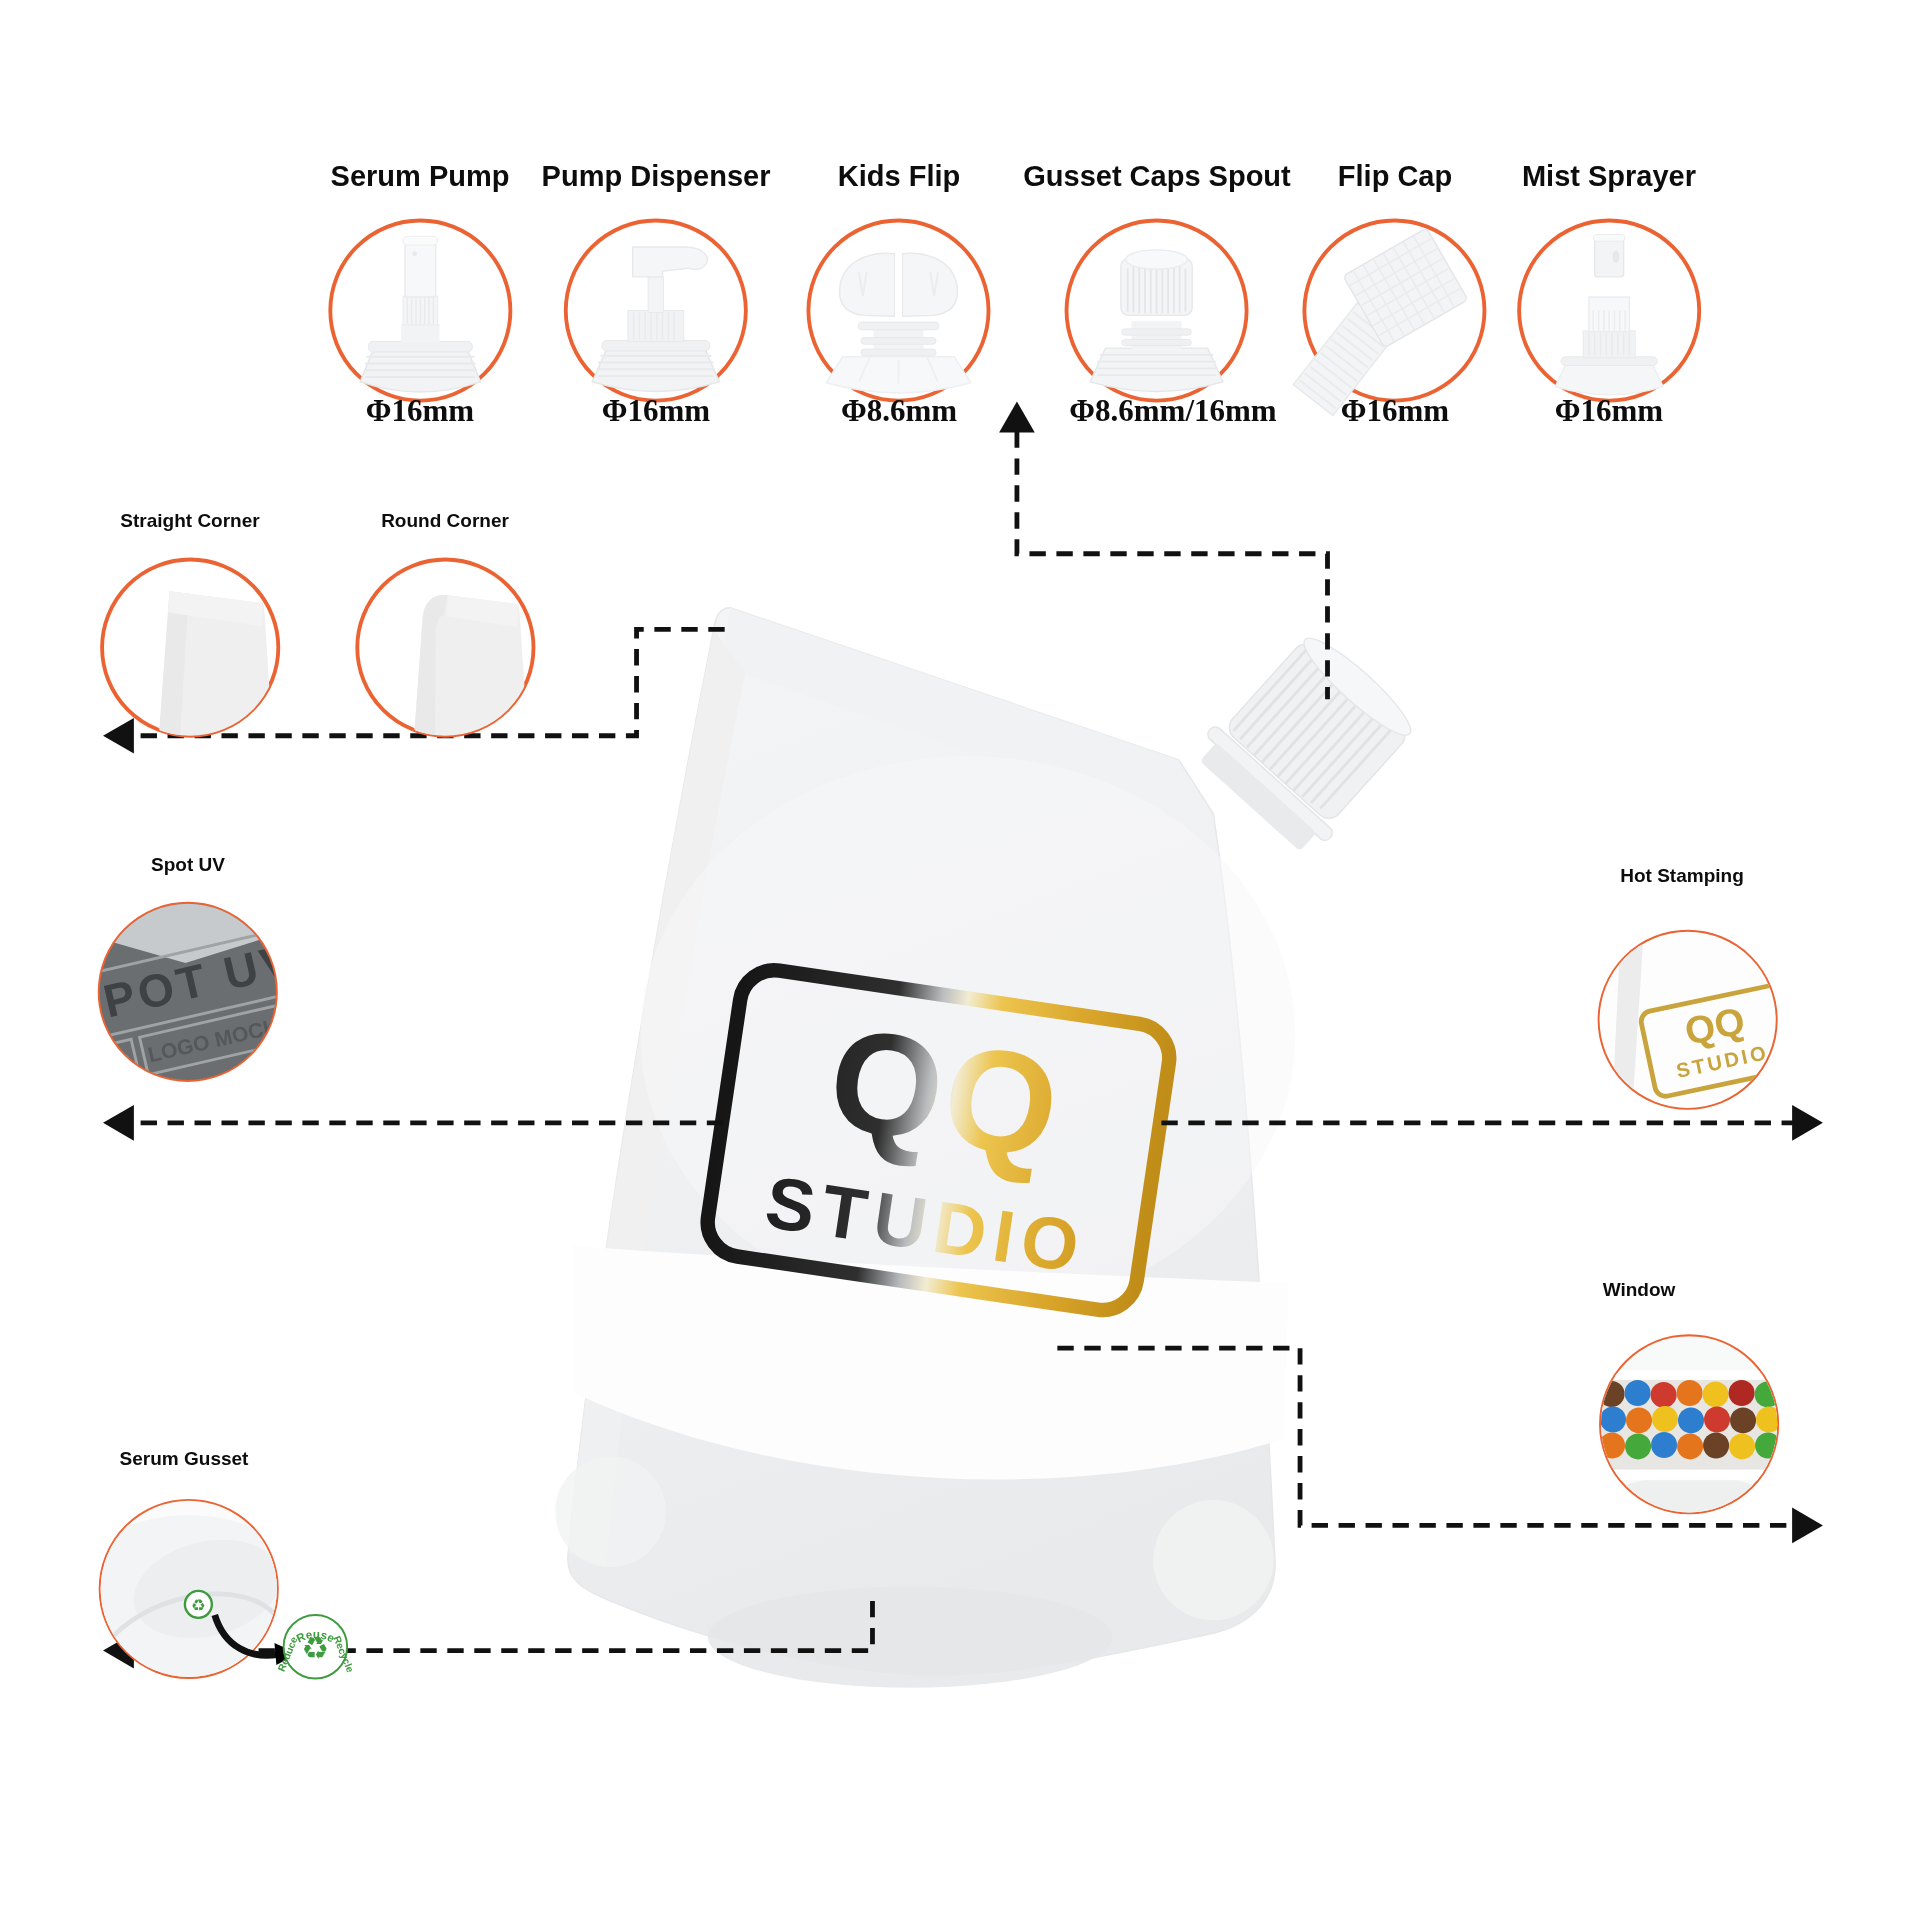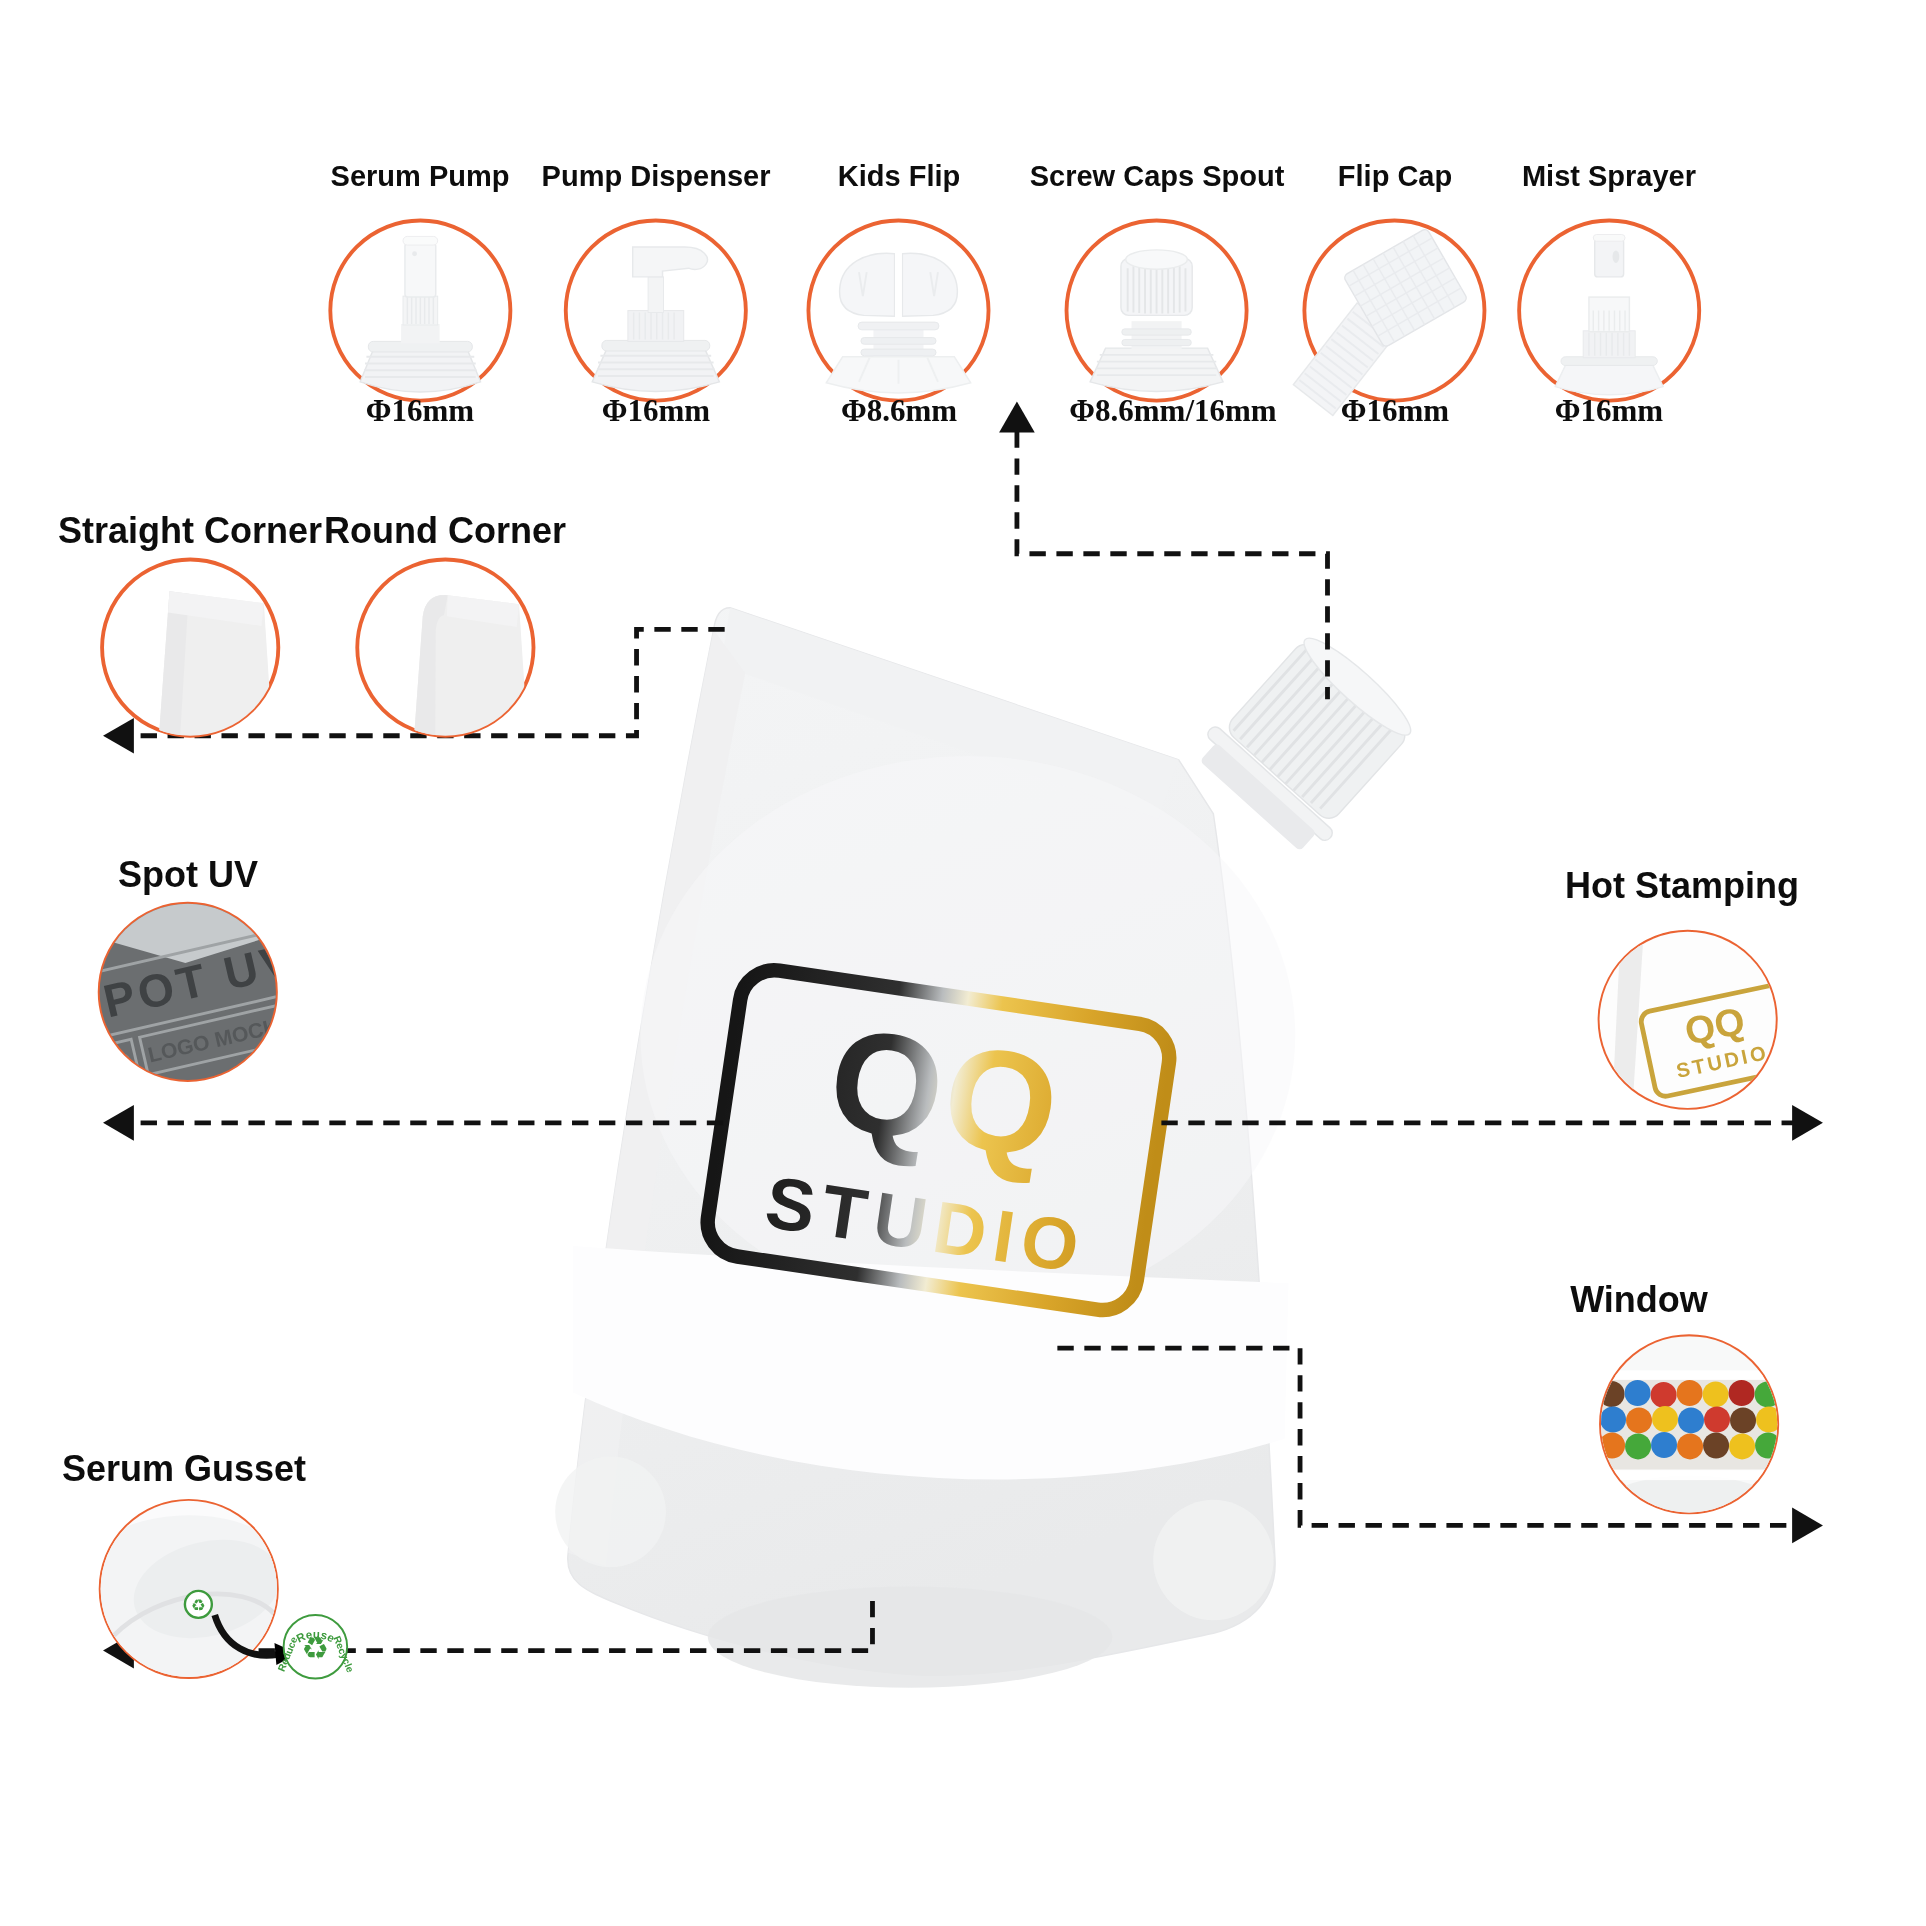--- a/index.html
+++ b/index.html
@@ -3,21 +3,21 @@
 <meta charset="utf-8">
 <style>
   html,body{margin:0;padding:0;background:#ffffff;}
   .canvas{position:relative;width:1926px;height:1926px;background:#ffffff;
           font-family:"Liberation Sans","DejaVu Sans",sans-serif;overflow:hidden;}
   svg.scene{position:absolute;left:0;top:0;width:1926px;height:1926px;}
   .lbl{position:absolute;transform:translateX(-50%);font-weight:700;color:#0d0d0d;
        white-space:nowrap;line-height:1.1;}
   .cap-lbl{font-size:29px;}
   .dia-lbl{font-size:31px;font-family:Liberation Serif, serif;}
-  .feat-lbl{font-size:36px;}
+  .feat-lbl{font-size:19px;}
 </style>
 </head>
 <body>
 
 <div class="canvas">
 
 <svg class="scene" viewBox="0 0 4000 4000">
   <defs>
     <linearGradient id="logoGrad" gradientUnits="userSpaceOnUse" x1="-450" y1="0" x2="450" y2="0">
       <stop offset="0" stop-color="#161616"></stop>
@@ -308,21 +308,21 @@
       <textPath href="#ringTopPath" startOffset="50%" text-anchor="middle">Reuse</textPath>
     </text>
     <text x="604" y="3438" text-anchor="middle" font-size="21" font-weight="700" fill="#3E9B3E" transform="rotate(-68 604 3438)">Reduce</text>
     <text x="707" y="3438" text-anchor="middle" font-size="21" font-weight="700" fill="#3E9B3E" transform="rotate(68 707 3438)">Recycle</text>
   </g>
 </svg>
 
 <div class="lbl cap-lbl" style="left:420px;top:161px">Serum Pump</div>
 <div class="lbl cap-lbl" style="left:656px;top:161px">Pump Dispenser</div>
 <div class="lbl cap-lbl" style="left:899px;top:161px">Kids Flip</div>
-<div class="lbl cap-lbl" style="left:1157px;top:161px">Screw Caps Spout</div>
+<div class="lbl cap-lbl" style="left:1157px;top:161px">Gusset Caps Spout</div>
 <div class="lbl cap-lbl" style="left:1395px;top:161px">Flip Cap</div>
 <div class="lbl cap-lbl" style="left:1609px;top:161px">Mist Sprayer</div>
 
 <div class="lbl dia-lbl" style="left:420px;top:394px">Φ16mm</div>
 <div class="lbl dia-lbl" style="left:656px;top:394px">Φ16mm</div>
 <div class="lbl dia-lbl" style="left:899px;top:394px">Φ8.6mm</div>
 <div class="lbl dia-lbl" style="left:1173px;top:394px">Φ8.6mm/16mm</div>
 <div class="lbl dia-lbl" style="left:1395px;top:394px">Φ16mm</div>
 <div class="lbl dia-lbl" style="left:1609px;top:394px">Φ16mm</div>
 

